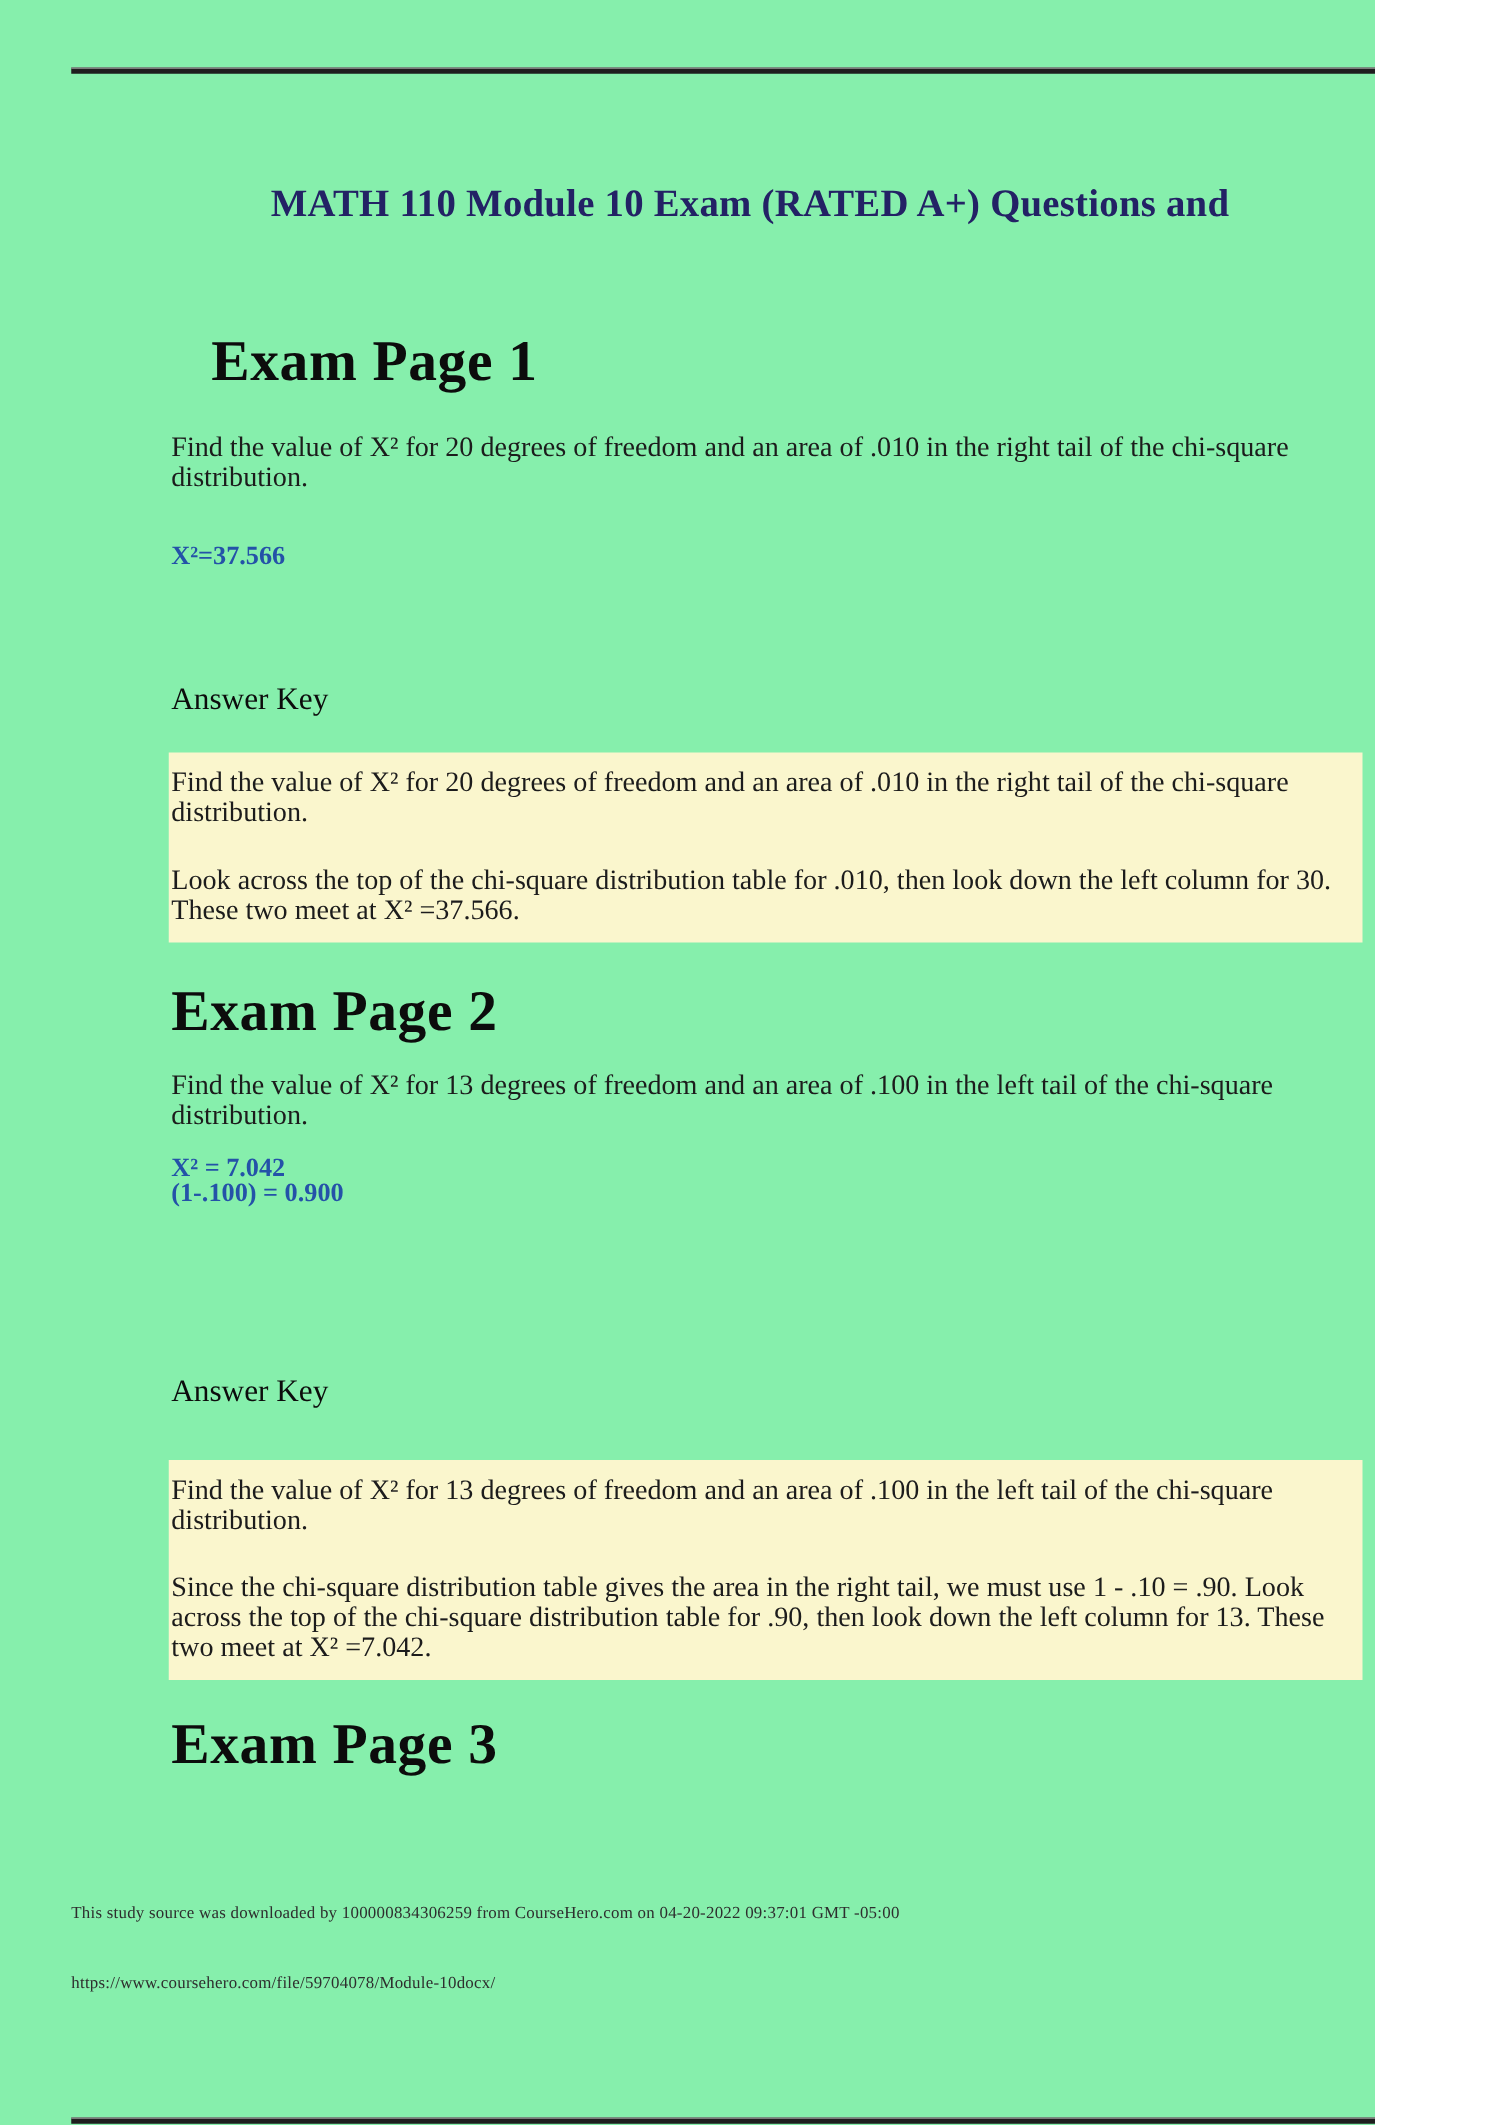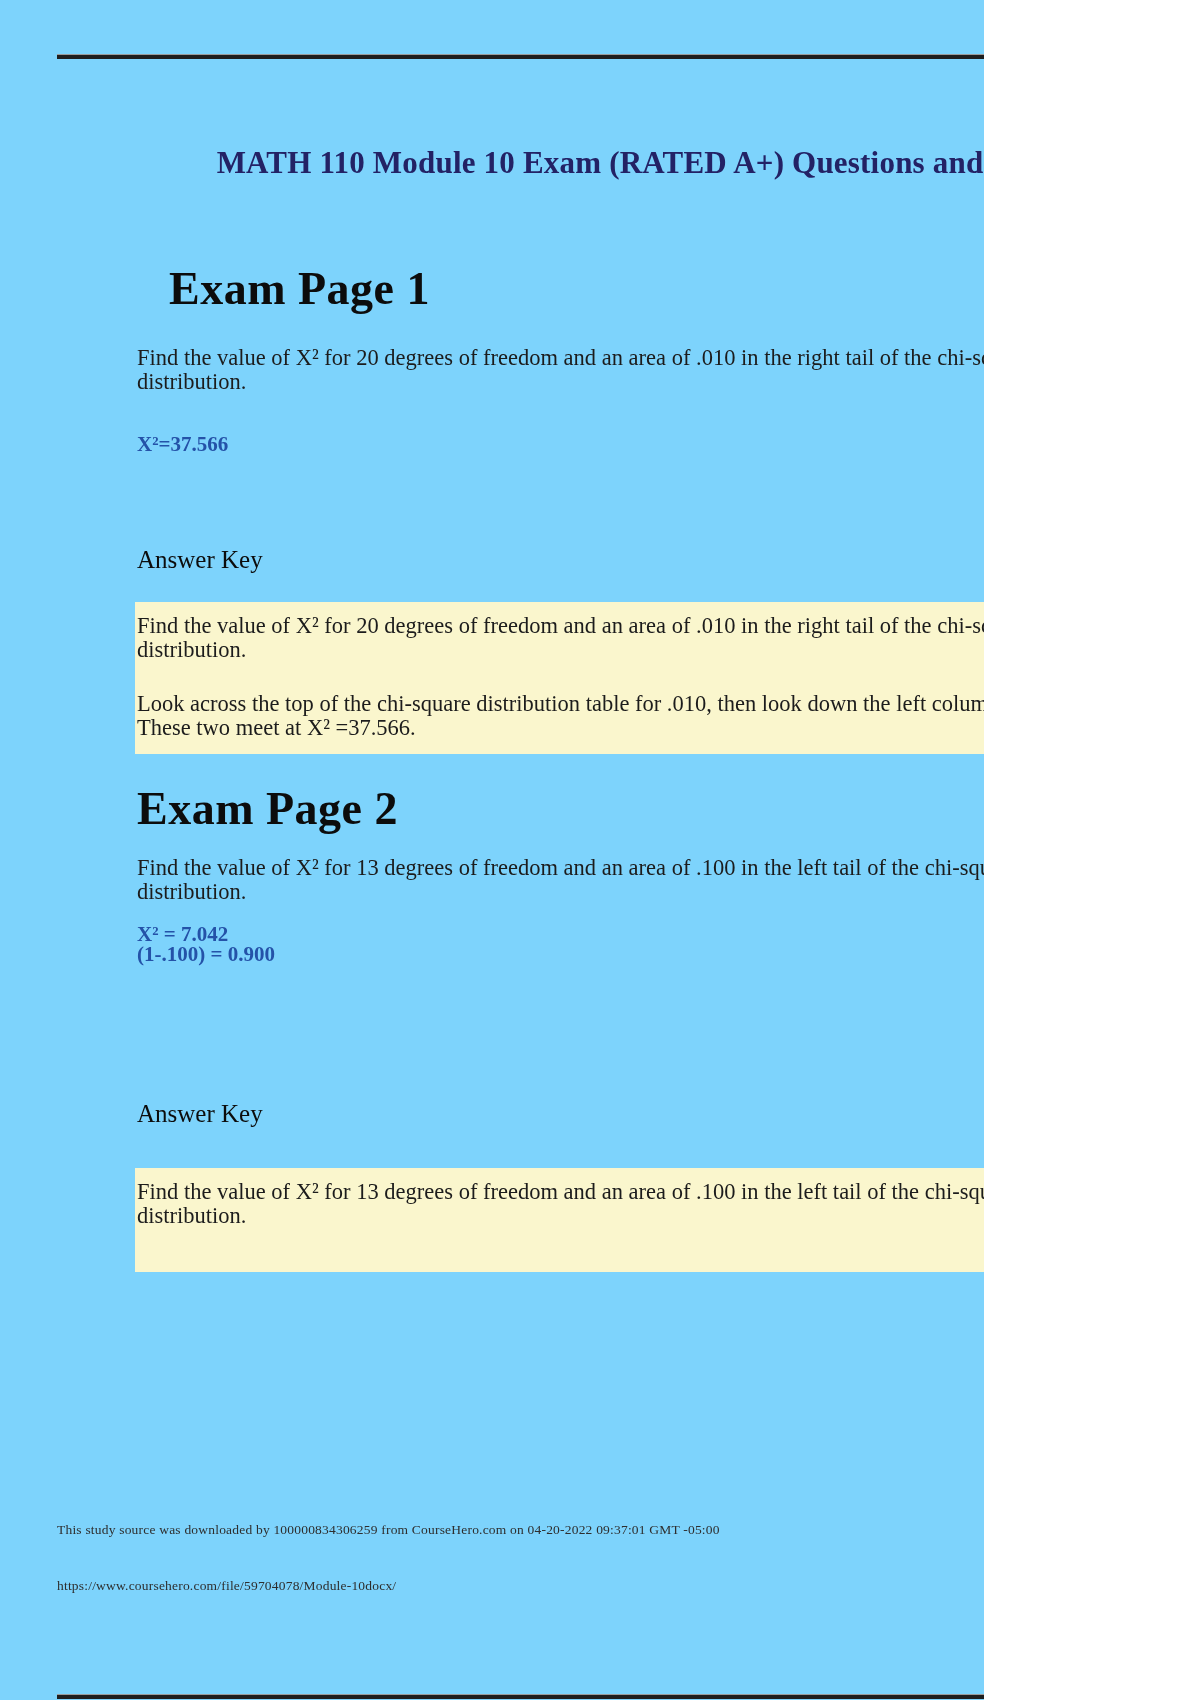--- a/index.html
+++ b/index.html
@@ -3,22 +3,22 @@
 <meta charset="utf-8">
 <style>
   html, body { margin: 0; padding: 0; }
   body {
     width: 1200px; height: 1700px;
     background: #ffffff;
     font-family: "Liberation Serif", "DejaVu Serif", serif;
   }
   .page {
     position: relative;
-    width: 984px; height: 1700px;
-    background: #7dd3fc;
+    width: 1100px; height: 1700px;
+    background: #86efac;
     overflow: hidden;
   }
   .rule {
     position: absolute;
     height: 4px;
     background: #1e1e1e;
     border-top: 1px solid #9a9a9a;
   }
   .rule-top { left: 57px; width: 1121px; top: 54px; }
   .rule-bottom { left: 57px; width: 1088px; top: 1694px; }
@@ -125,23 +125,25 @@
   <div class="answer-blue" style="top:940px;">(1-.100) = 0.900</div>
   <div class="answer-blue" style="top:920px;text-align:center;">X² = 7.042</div>
 
   <div class="answer-key" style="top:1100px;">Answer Key</div>
 
   <div class="highlight-block" style="top:1168px;">
     <div class="hl-pad-top"></div>
     <div class="inner">
       <div class="body-par">Find the value of X² for 13 degrees of freedom and an area of .100 in the left tail of the chi-square distribution.</div>
       <div class="hl-gap"></div>
+      <div class="body-par">Since the chi-square distribution table gives the area in the right tail, we must use 1 - .10 = .90. Look across the top of the chi-square distribution table for .90, then look down the left column for 13. These two meet at X² =7.042.</div>
     </div>
     <div class="hl-pad-bot"></div>
   </div>
 
+  <div class="exam-heading" style="top:1368px;">Exam Page 3</div>
 
   <div class="footer-note" style="top:1522px;">This study source was downloaded by 100000834306259 from CourseHero.com on 04-20-2022 09:37:01 GMT -05:00</div>
   <div class="footer-note" style="top:1578px;font-family:Liberation Serif, serif;">https://www.coursehero.com/file/59704078/Module-10docx/</div>
 
   <div class="rule rule-bottom"></div>
 
 </div>
 
 </body></html>

